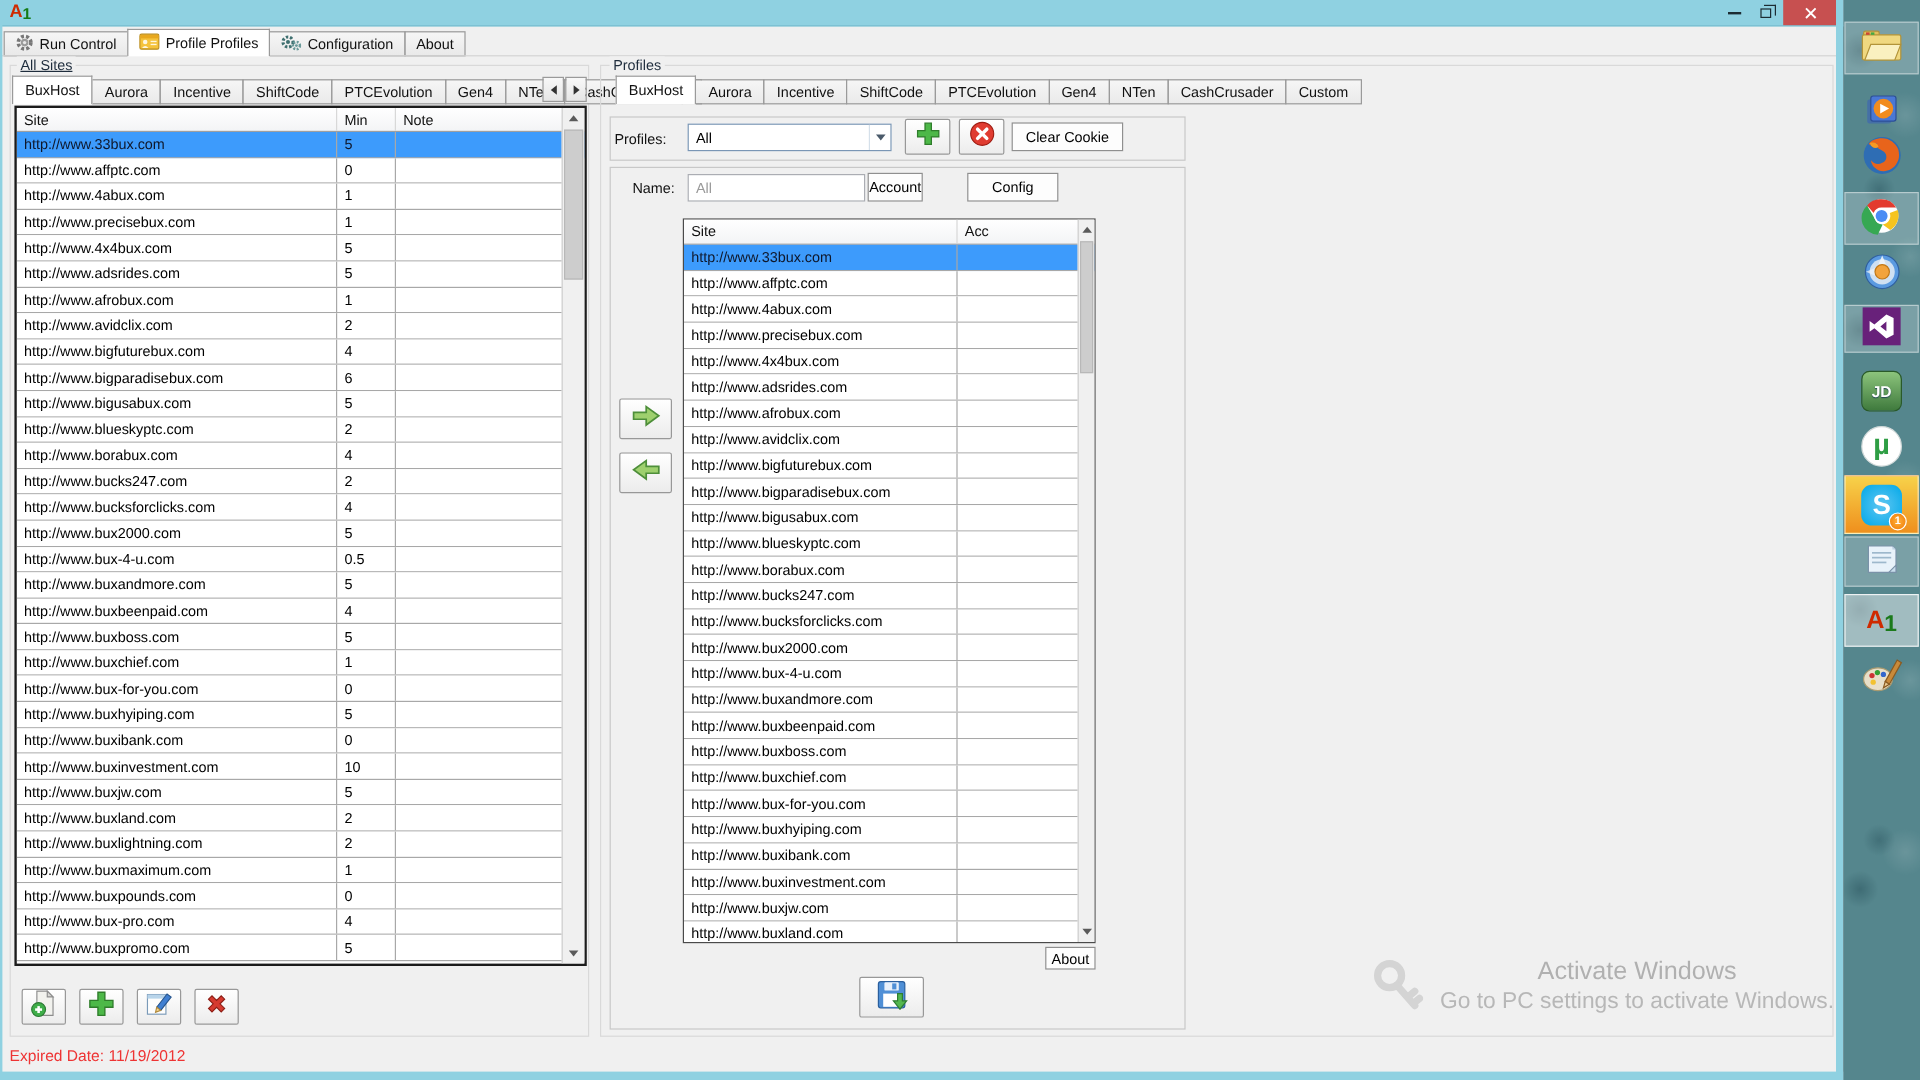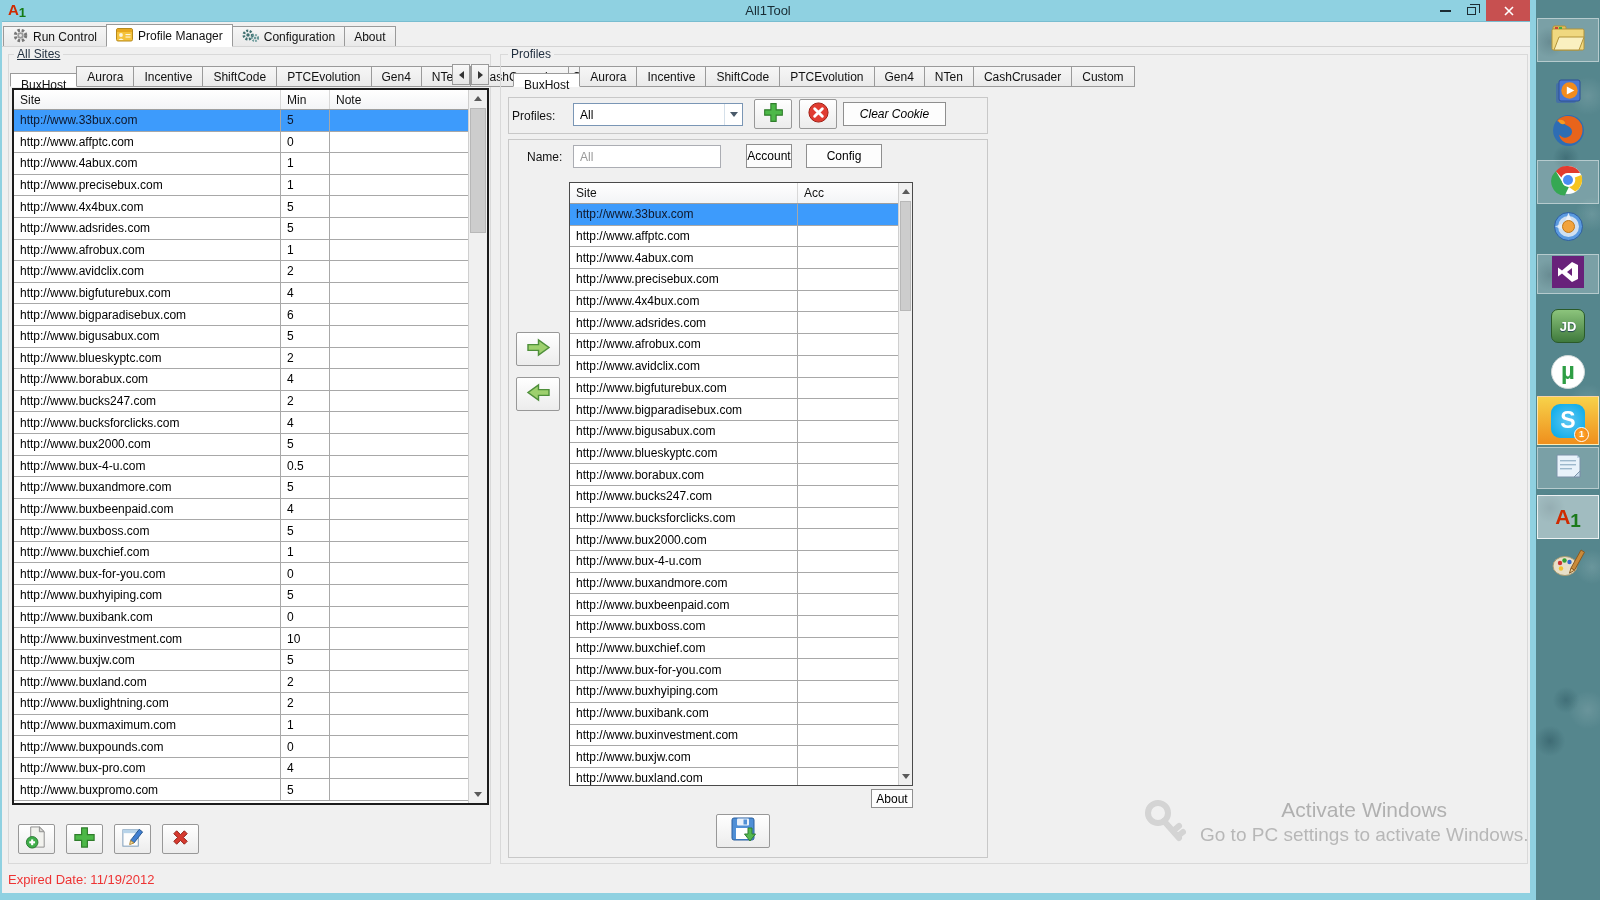--- a/index.html
+++ b/index.html
@@ -66,21 +66,21 @@
   .tabs-underline { position:absolute; left:0; top:46px; width:1530px; height:1px; background:#d4d4d4; }
 
   
   .gbox { position:absolute; border:1px solid #d9d9d9; background:transparent; }
   .gbox-label { position:absolute; font-size:12px; color:#1f2d3d; background:#f0f0f0; padding:0 3px; }
 
   
   .sub-tabs { position:absolute; height:24px; display:flex; align-items:flex-end; }
   .stab { height:21px; line-height:20px; padding:0 10px; background:linear-gradient(#f6f6f6,#eaeaea);
     border:1px solid #9a9a9a; margin-right:-1px; font-size:12px; color:#111; white-space:nowrap; }
-  .stab.on { height:14px; line-height:23px; background:#fff; border-bottom:1px solid #fff; z-index:2; }
+  .stab.on { height:24px; line-height:23px; background:#fff; border-bottom:1px solid #fff; z-index:2; }
   .left-tabs .stab:last-child { width:17px; padding:0 3px; overflow:hidden; }
   .spin-btn { position:absolute; width:18px; height:21px; background:linear-gradient(#f8f8f8,#e6e6e6);
     border:1px solid #9a9a9a; display:flex; align-items:center; justify-content:center; }
   .spin-l i { width:0; height:0; border-top:4px solid transparent; border-bottom:4px solid transparent; border-right:5px solid #333; }
   .spin-r i { width:0; height:0; border-top:4px solid transparent; border-bottom:4px solid transparent; border-left:5px solid #333; }
 
   
   .tbl { position:absolute; background:#fff; overflow:hidden; }
   .tbl-left { left:12px; top:88px; width:477px; height:717px; border:2px solid #1c1c1c; }
   .tbl-right { left:569px; top:182px; width:344px; height:604px; border:1px solid #4a4a4a; }
@@ -235,21 +235,20 @@
             <path d="M21 23 l3.5 2.2 -5 3 z" fill="#e8c890" stroke="#8a5a20"></path>
           </svg>
       </span>
     </div>
 
   </div>
 
   <div class="window">
     <div class="titlebar">
       <span class="tb-logo"><span class="a">A</span><span class="one">1</span></span>
-      <div class="tb-title">All1Tool</div>
       <div class="cap-btn cap-min">
           <i></i>
         </div>
       <div class="cap-btn cap-max">
           <i></i>
         </div>
       <div class="cap-btn cap-close">
         <svg width="12" height="12" viewBox="0 0 12 12">
             <path d="M2 2 L10 10 M10 2 L2 10" stroke="#fff" stroke-width="1.6"></path>
           </svg>
@@ -267,21 +266,21 @@
       </div>
       <div class="mtab on">
         <span><svg width="17" height="15" viewBox="0 0 17 15">
               <rect x="0.5" y="1.5" width="16" height="12.5" rx="1.5" fill="#f5c33c" stroke="#b78a1d"></rect>
               <rect x="1" y="2" width="15" height="3" fill="#e8a81e"></rect>
               <circle cx="5" cy="8" r="1.9" fill="#fdf6e0"></circle>
               <path d="M2.3 13 Q5 9.8 7.7 13 z" fill="#fdf6e0"></path>
               <rect x="9.5" y="7" width="5" height="1.1" fill="#fdf6e0"></rect>
               <rect x="9.5" y="9.5" width="5" height="1.1" fill="#fdf6e0"></rect>
             </svg></span>
-        <span>Profile Manager</span>
+        <span>Profile Profiles</span>
       </div>
       <div class="mtab">
         <span><svg width="17" height="15" viewBox="0 0 17 15">
               <circle cx="6" cy="7" r="4.2" fill="none" stroke="#3f7070" stroke-width="2.6" stroke-dasharray="2 1.5"></circle>
               <circle cx="6" cy="7" r="1.7" fill="#3f7070"></circle>
               <circle cx="13" cy="10" r="3" fill="none" stroke="#6a9a9a" stroke-width="2.2" stroke-dasharray="1.6 1.2"></circle>
               <circle cx="13" cy="10" r="1.2" fill="#6a9a9a"></circle>
             </svg></span>
         <span>Configuration</span>
       </div>
@@ -548,26 +547,26 @@
       <span><svg width="23" height="23" viewBox="0 0 26 26">
             <path d="M10 3 h6 v7 h7 v6 h-7 v7 h-6 v-7 H3 v-6 h7 z" fill="#4db848" stroke="#2f7d2b" stroke-width="1.2"></path>
           </svg></span>
     </div>
     <div class="ibtn" style="left:799px;top:99px;width:38px;height:30px;">
       <span><svg width="23" height="23" viewBox="0 0 24 24">
             <circle cx="12" cy="12" r="10" fill="#e03c31" stroke="#9e1c12"></circle>
             <path d="M8 8 L16 16 M16 8 L8 16" stroke="#fff" stroke-width="3" stroke-linecap="round"></path>
           </svg></span>
     </div>
-    <div class="btn" style="left:843px;top:102px;width:103px;height:24px;font-style:italic;">Clear Cookie</div>
+    <div class="btn" style="left:843px;top:102px;width:93px;height:24px;">Clear Cookie</div>
 
     <div class="panel" style="left:508px;top:139px;width:480px;height:719px;"></div>
     <div class="lbl" style="left:527px;top:150px;">Name:</div>
     <div class="field" style="left:573px;top:145px;width:148px;height:23px;">All</div>
-    <div class="btn" style="left:746px;top:144px;width:46px;height:24px;">Account</div>
+    <div class="btn" style="left:723px;top:144px;width:46px;height:24px;">Account</div>
     <div class="btn" style="left:806px;top:144px;width:76px;height:24px;">Config</div>
 
     <div class="ibtn" style="left:516px;top:332px;width:44px;height:34px;">
       <span><svg width="27" height="21" viewBox="0 0 28 22">
             <path d="M3 8 h11 V3 l11 8 -11 8 v-5 H3 z" fill="#9ed06e" stroke="#4e8f3a" stroke-width="1.5"></path>
           </svg></span>
     </div>
     <div class="ibtn" style="left:516px;top:377px;width:44px;height:34px;">
       <span><svg width="27" height="21" viewBox="0 0 28 22">
             <path d="M25 8 h-11 V3 L3 11 l11 8 v-5 h11 z" fill="#9ed06e" stroke="#4e8f3a" stroke-width="1.5"></path>

